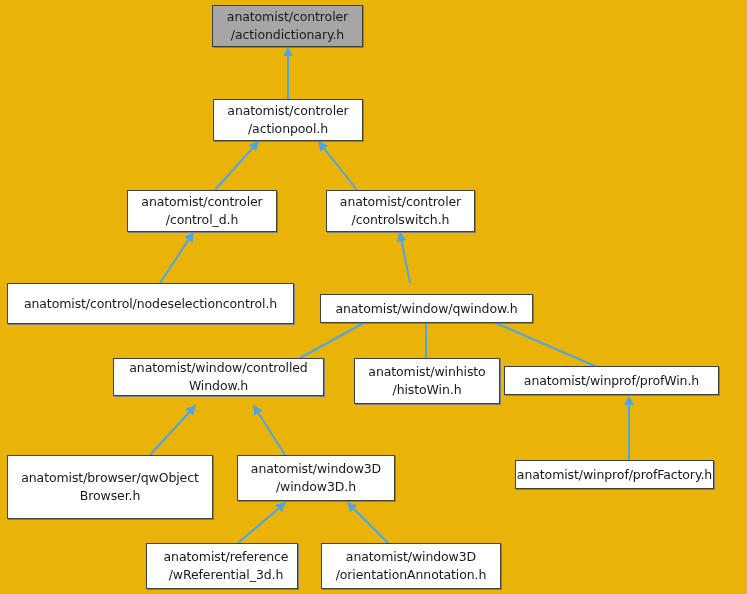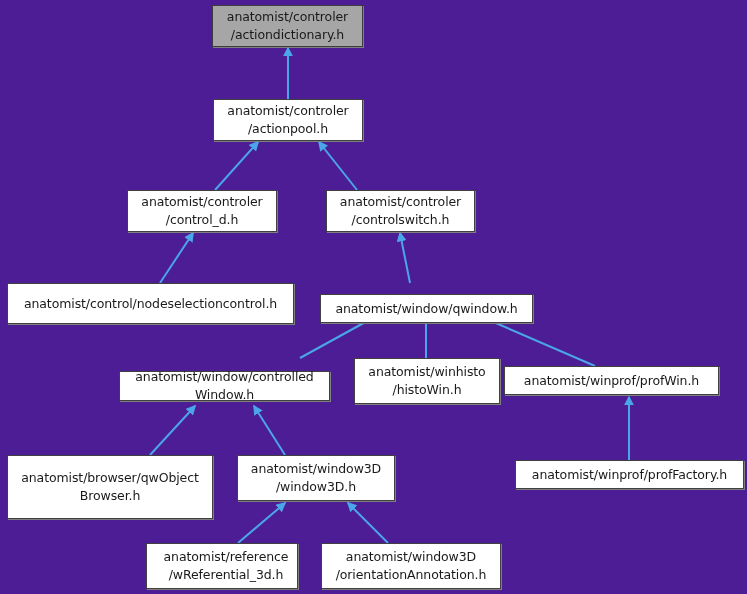--- a/index.html
+++ b/index.html
@@ -4,21 +4,21 @@
 <style>
   html, body {
     margin: 0;
     padding: 0;
     background: #000000;
   }
   #graph {
     position: relative;
     width: 747px;
     height: 594px;
-    background: #4c1d95;
+    background: #eab308;
     overflow: hidden;
     font-family: "DejaVu Sans", sans-serif;
   }
   #edges {
     position: absolute;
     left: 0;
     top: 0;
     width: 747px;
     height: 594px;
     pointer-events: none;
@@ -73,28 +73,28 @@
       <div class="node current" style="left: 212px; top: 5px; width: 151px; height: 42px;">anatomist/controler
 /actiondictionary.h</div>
       <div class="node" style="left: 213px; top: 99px; width: 150px; height: 42px;">anatomist/controler
 /actionpool.h</div>
       <div class="node" style="left: 127px; top: 190px; width: 150px; height: 42px;">anatomist/controler
 /control_d.h</div>
       <div class="node" style="left: 326px; top: 190px; width: 149px; height: 42px;">anatomist/controler
 /controlswitch.h</div>
       <div class="node" style="left: 7px; top: 283px; width: 287px; height: 41px;">anatomist/control/nodeselectioncontrol.h</div>
       <div class="node" style="left: 320px; top: 294px; width: 213px; height: 29px;">anatomist/window/qwindow.h</div>
-      <div class="node" style="left: 119px; top: 358px; width: 211px; height: 30px; margin-top: 13px;">anatomist/window/controlled
+      <div class="node" style="left: 113px; top: 358px; width: 211px; height: 38px;">anatomist/window/controlled
 Window.h</div>
       <div class="node" style="left: 354px; top: 358px; width: 146px; height: 46px;">anatomist/winhisto
 /histoWin.h</div>
       <div class="node" style="left: 504px; top: 366px; width: 215px; height: 29px;">anatomist/winprof/profWin.h</div>
       <div class="node" style="left: 7px; top: 455px; width: 206px; height: 64px;">anatomist/browser/qwObject
 Browser.h</div>
       <div class="node" style="left: 237px; top: 455px; width: 158px; height: 46px;">anatomist/window3D
 /window3D.h</div>
-      <div class="node" style="left: 515px; top: 460px; width: 229px; height: 29px;">anatomist/winprof/profFactory.h</div>
+      <div class="node" style="left: 515px; top: 460px; width: 199px; height: 29px;">anatomist/winprof/profFactory.h</div>
       <div class="node" style="left: 146px; top: 543px; width: 152px; height: 46px; padding-left: 8px;">anatomist/reference
 /wReferential_3d.h</div>
       <div class="node" style="left: 321px; top: 543px; width: 180px; height: 46px;">anatomist/window3D
 /orientationAnnotation.h</div>
     </div>
 </div>
 
 </body></html>

